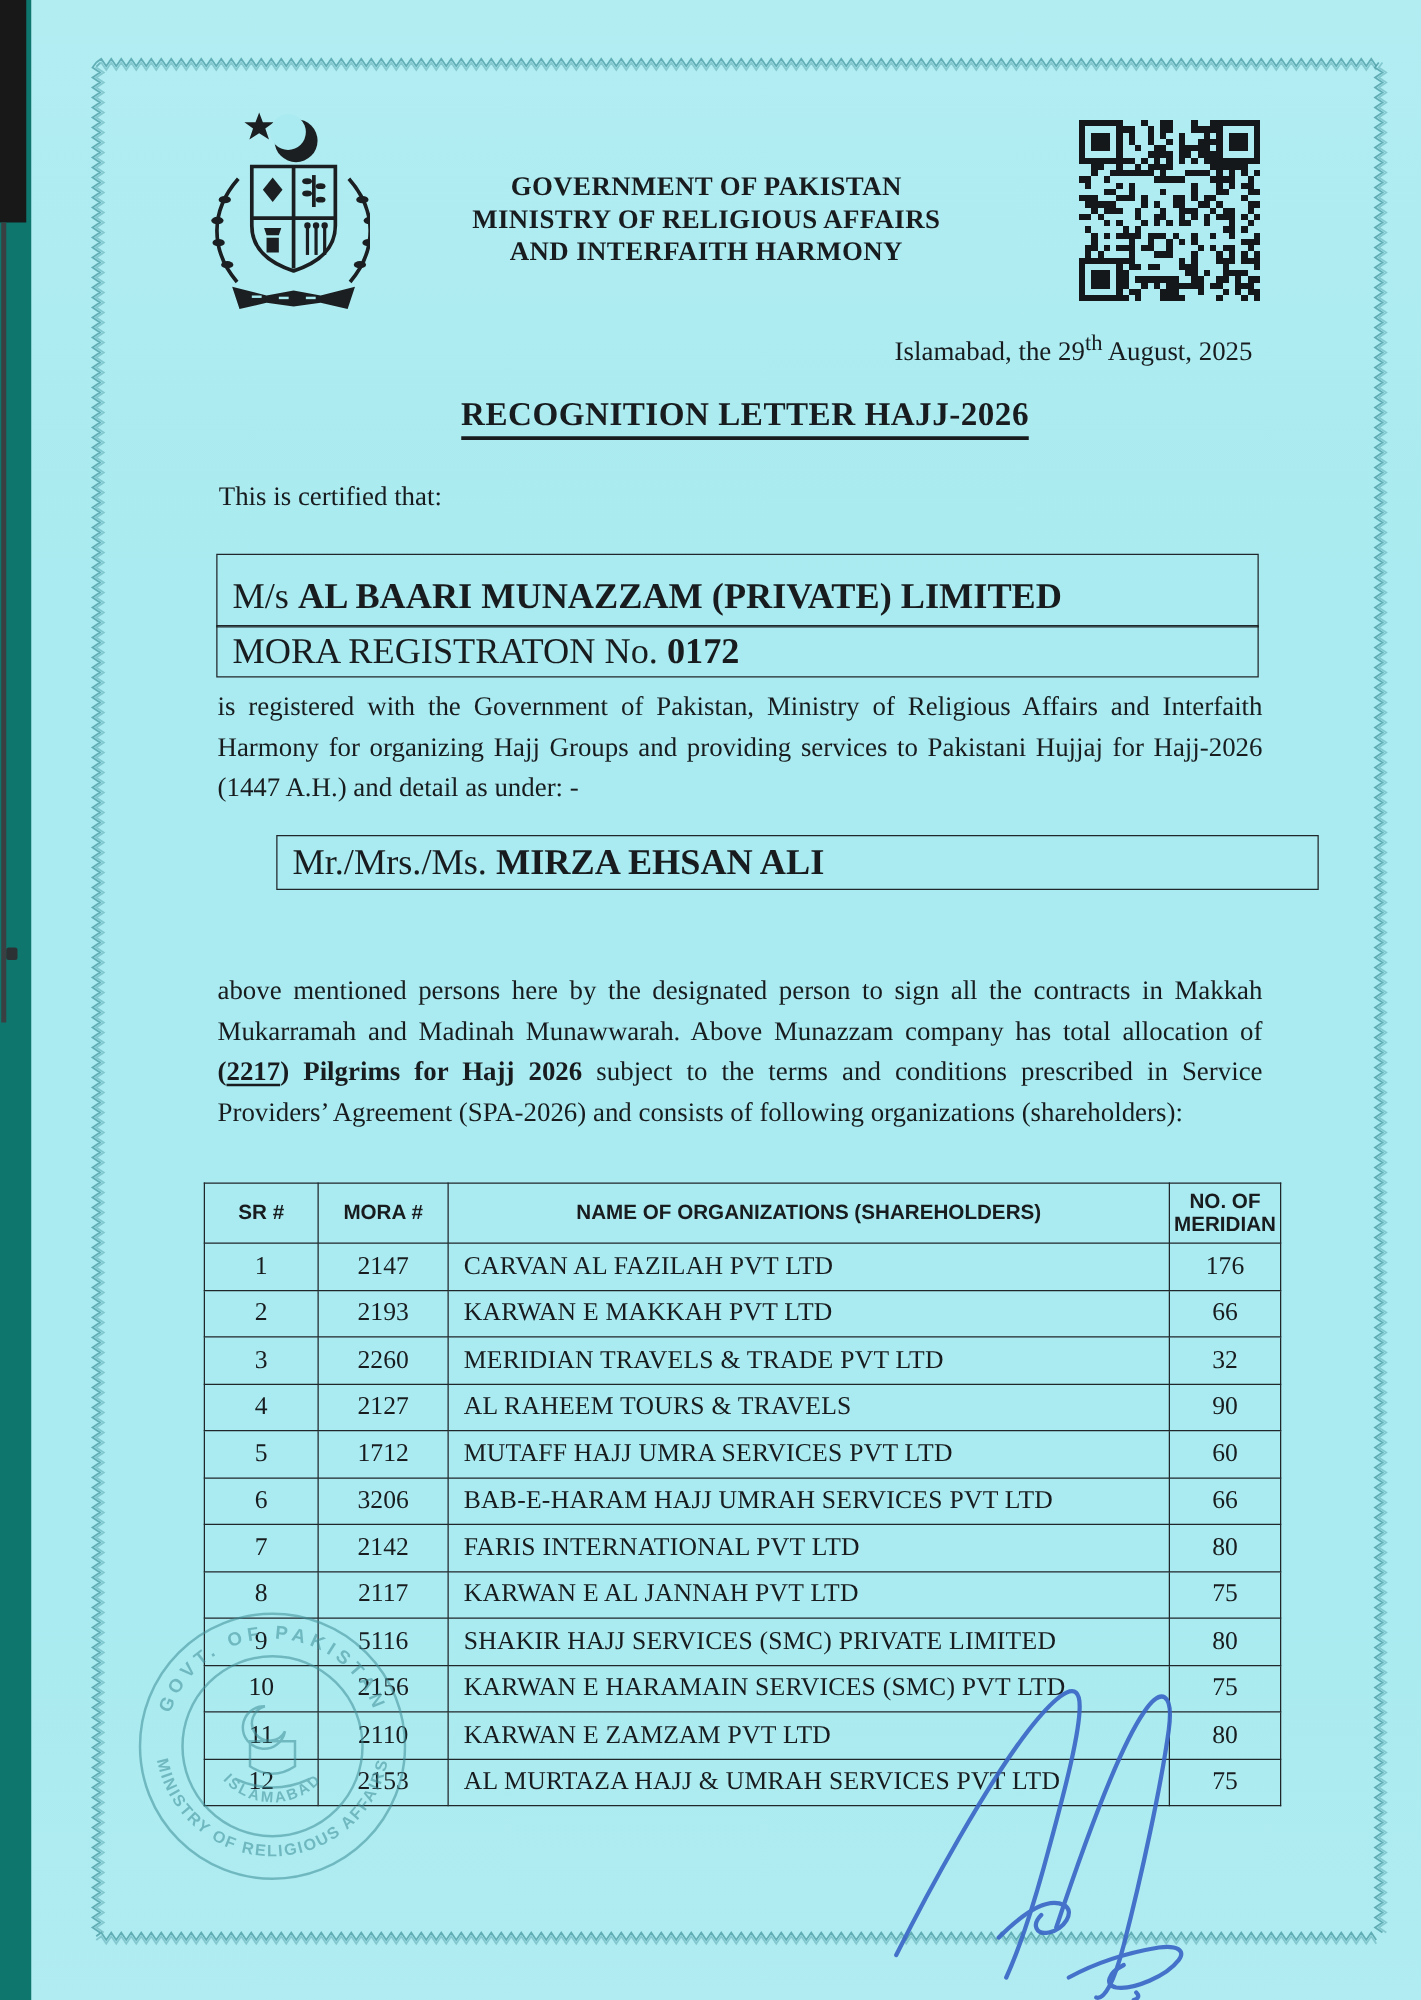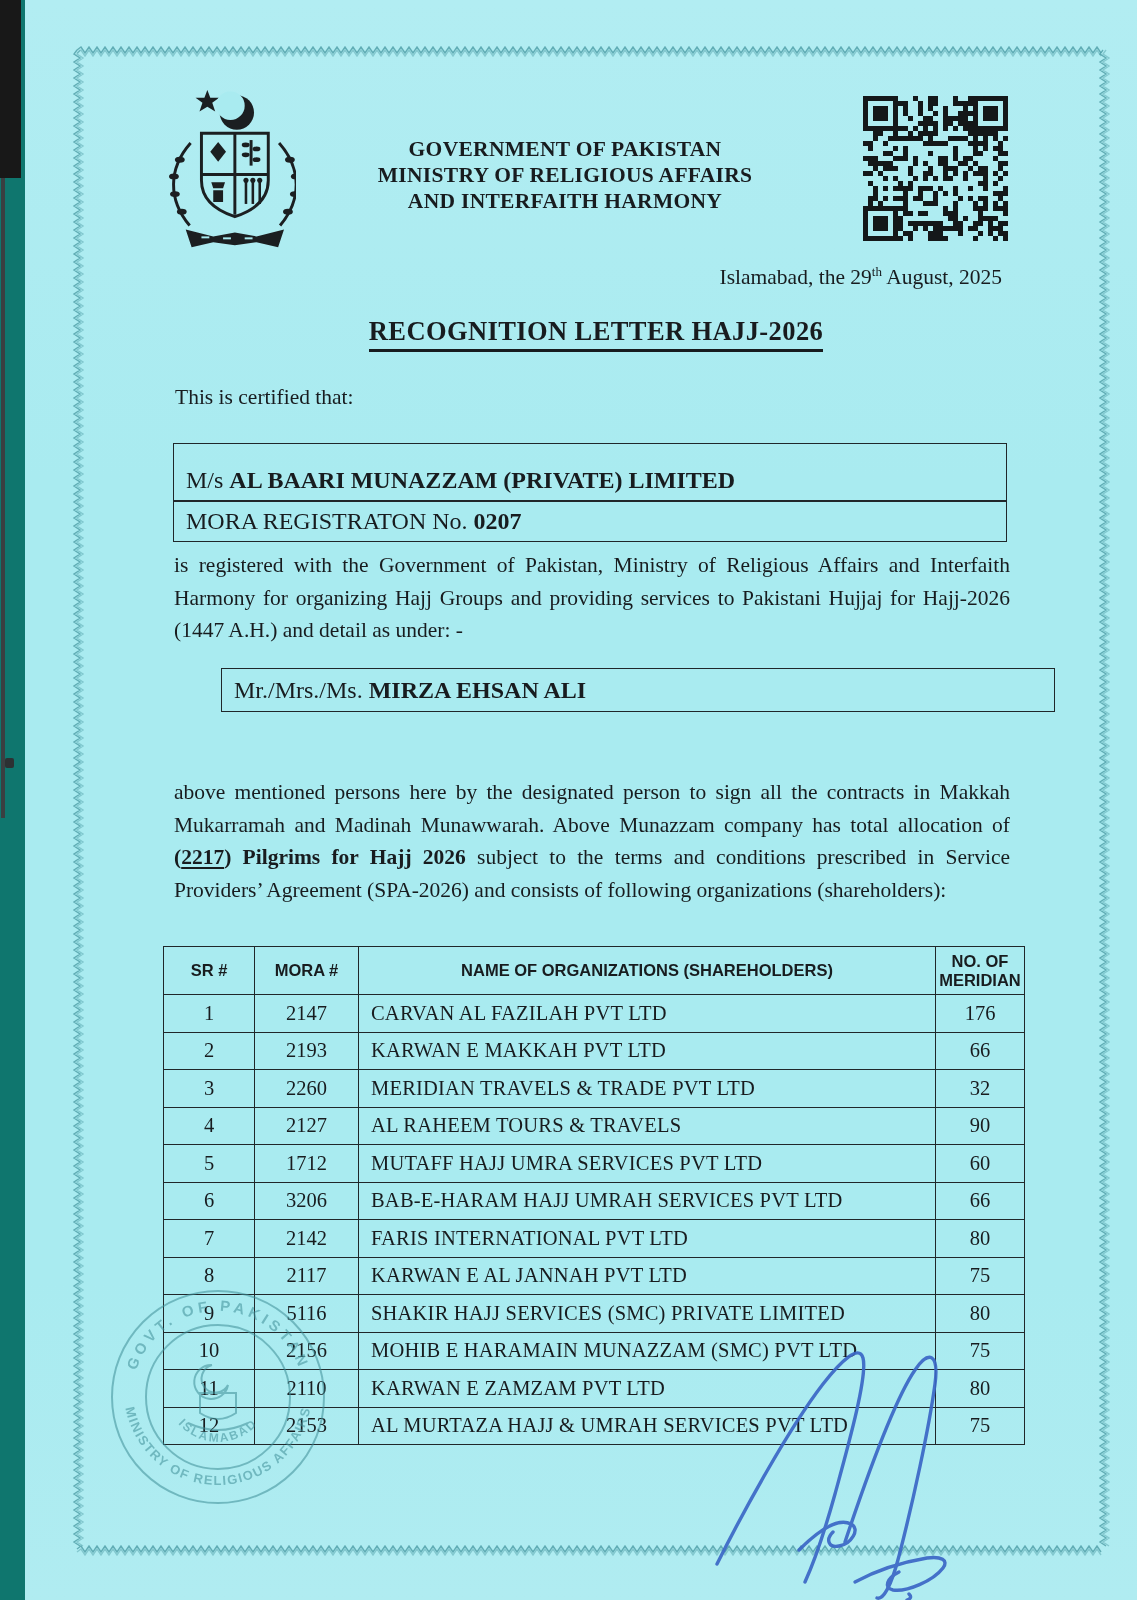--- a/index.html
+++ b/index.html
@@ -12,28 +12,28 @@
          background:linear-gradient(180deg,#b2edf2 0%,var(--paper) 30%,var(--paper) 80%,#b0ecf1 100%);}
   .scan-black{position:absolute;left:0;top:0;width:21px;height:178px;background:#181818;}
   .scan-line{position:absolute;left:1px;top:178px;width:4px;height:640px;background:#3a3f41;}
   .scan-dot{position:absolute;left:5px;top:758px;width:9px;height:10px;background:#2c3133;border-radius:2px;}
   svg.zigzag{position:absolute;left:0;top:0;width:1137px;height:1600px;z-index:1;}
   .emblem{position:absolute;left:158px;top:86px;width:138px;height:172px;z-index:2;}
   .ministry{position:absolute;left:330px;top:136px;width:470px;text-align:center;z-index:2;
             font-weight:bold;font-size:21.5px;line-height:26px;letter-spacing:.3px;}
   .qr{position:absolute;left:863px;top:96px;width:145px;height:145px;z-index:2;}
   .dateline{position:absolute;right:135px;top:264px;font-size:21.5px;z-index:2;}
-  .dateline sup{font-size:13px;vertical-align:super;}
+  .dateline sup{font-size:18px;vertical-align:super;}
   .title{position:absolute;left:300px;top:316px;width:592px;text-align:center;z-index:2;}
   .title .title-u{display:inline-block;font-weight:bold;font-size:26.5px;letter-spacing:.4px;
             border-bottom:3px solid var(--ink);padding-bottom:2px;}
   .certify{position:absolute;left:175px;top:385px;font-size:21.5px;z-index:2;}
   .box{position:absolute;left:173px;width:834px;z-index:2;}
   .box .box-row{border:1.8px solid #20272a;display:flex;align-items:center;
-                padding-left:12px;font-size:24px;background:transparent;}
+                padding-left:12px;font-size:29px;background:transparent;}
   .box .box-row + .box-row{margin-top:-1.8px;}
   .company-box{top:443px;}
   .company-box .r1{height:50px;align-items:flex-end;padding-bottom:7px;}
   .company-box .r2{height:40px;}
   .person-box{top:668px;padding-left:48px;}
   .person-box .r1{height:42px;}
   .person-box .r2{height:40px;}
   .bold{font-weight:bold;}
   .underline{text-decoration:underline;text-underline-offset:3px;}
   .para{position:absolute;left:174px;width:836px;margin:0;font-size:21.5px;line-height:32.5px;
@@ -537,21 +537,21 @@
     <span class="title-u">RECOGNITION LETTER HAJJ-2026</span>
   </div>
 
   <div class="certify">This is certified that:</div>
 
   <div class="box company-box">
     <div class="box-row r1">
       <span>M/s </span>&nbsp;<span class="bold">AL BAARI MUNAZZAM (PRIVATE) LIMITED</span>
     </div>
     <div class="box-row r2">
-      <span>MORA REGISTRATON No. </span>&nbsp;<span class="bold">0207</span>
+      <span>MORA REGISTRATON No. </span>&nbsp;<span class="bold">0172</span>
     </div>
   </div>
 
   <p class="para p1">is registered with the Government of Pakistan, Ministry of Religious Affairs and Interfaith Harmony for organizing Hajj Groups and providing services to Pakistani Hujjaj for Hajj-2026 (1447 A.H.) and detail as under: -</p>
 
   <div class="box person-box">
     <div class="box-row r1">
       <span>Mr./Mrs./Ms. </span>&nbsp;<span class="bold">MIRZA EHSAN ALI</span>
     </div>
   </div>
@@ -624,21 +624,21 @@
         </tr>
         <tr>
           <td class="c0">9</td>
           <td class="c1">5116</td>
           <td class="c2">SHAKIR HAJJ SERVICES (SMC) PRIVATE LIMITED</td>
           <td class="c3">80</td>
         </tr>
         <tr>
           <td class="c0">10</td>
           <td class="c1">2156</td>
-          <td class="c2">MOHIB E HARAMAIN MUNAZZAM (SMC) PVT LTD</td>
+          <td class="c2">KARWAN E HARAMAIN SERVICES (SMC) PVT LTD</td>
           <td class="c3">75</td>
         </tr>
         <tr>
           <td class="c0">11</td>
           <td class="c1">2110</td>
           <td class="c2">KARWAN E ZAMZAM PVT LTD</td>
           <td class="c3">80</td>
         </tr>
         <tr>
           <td class="c0">12</td>

